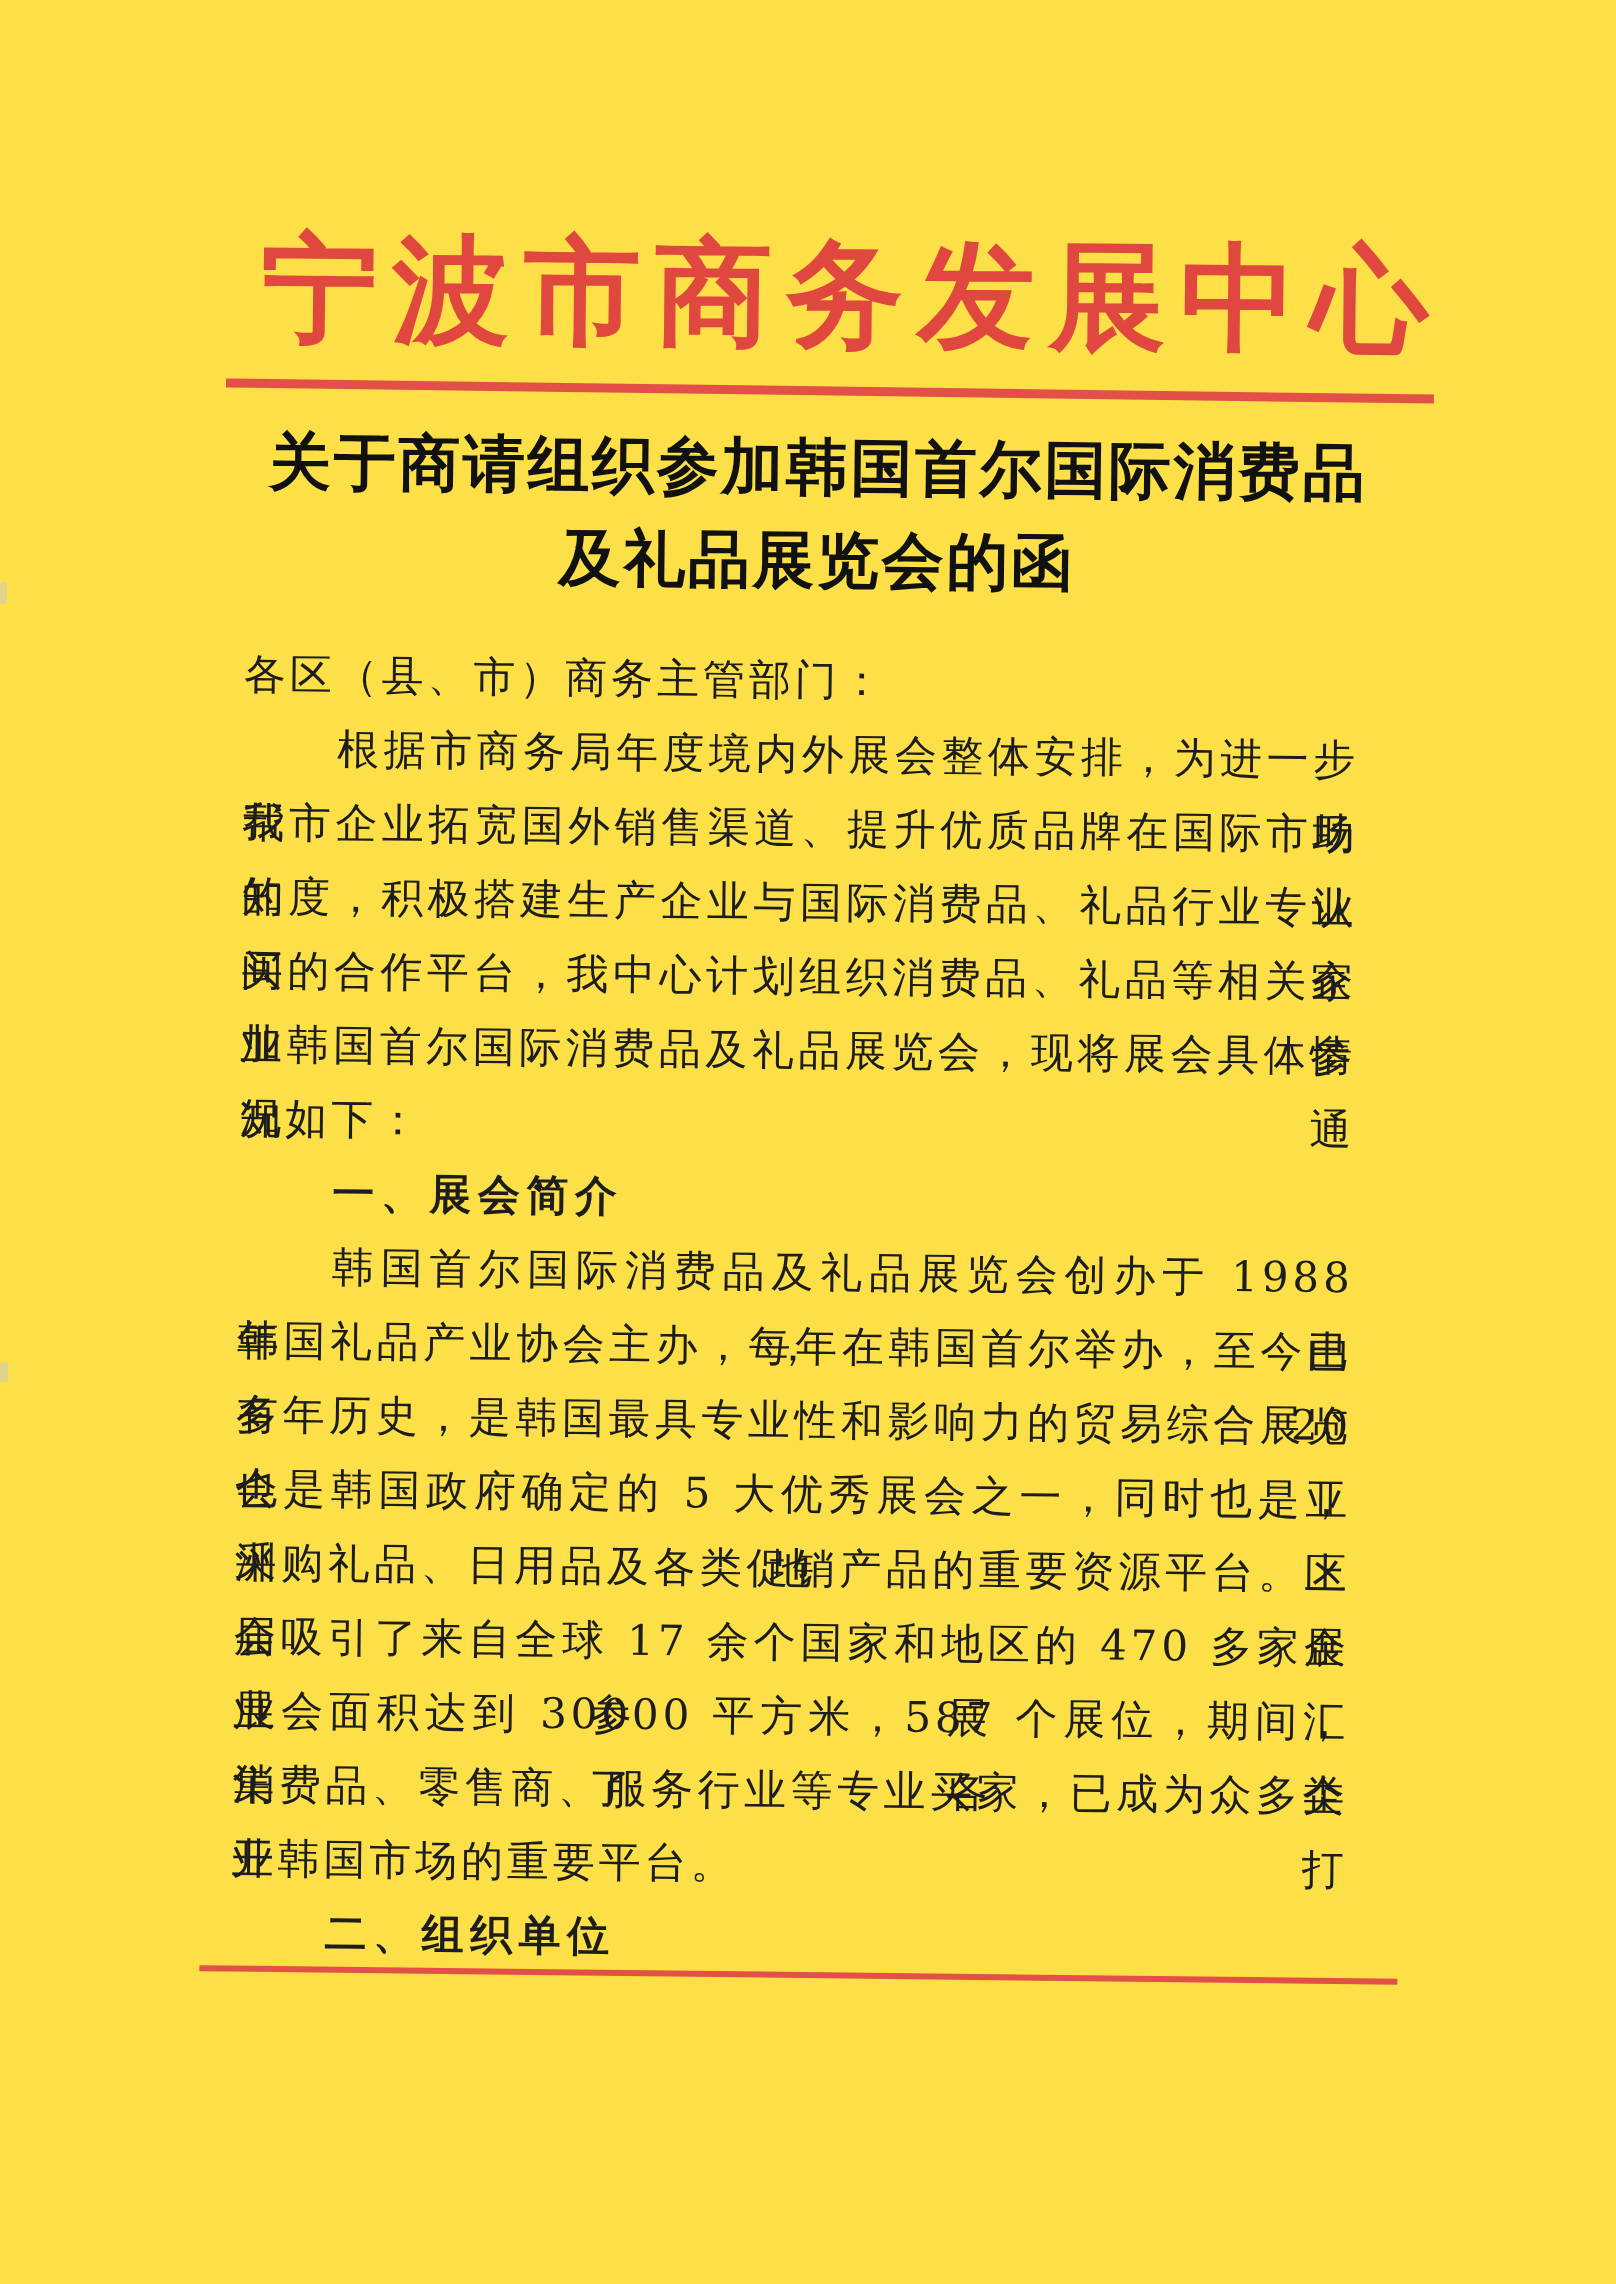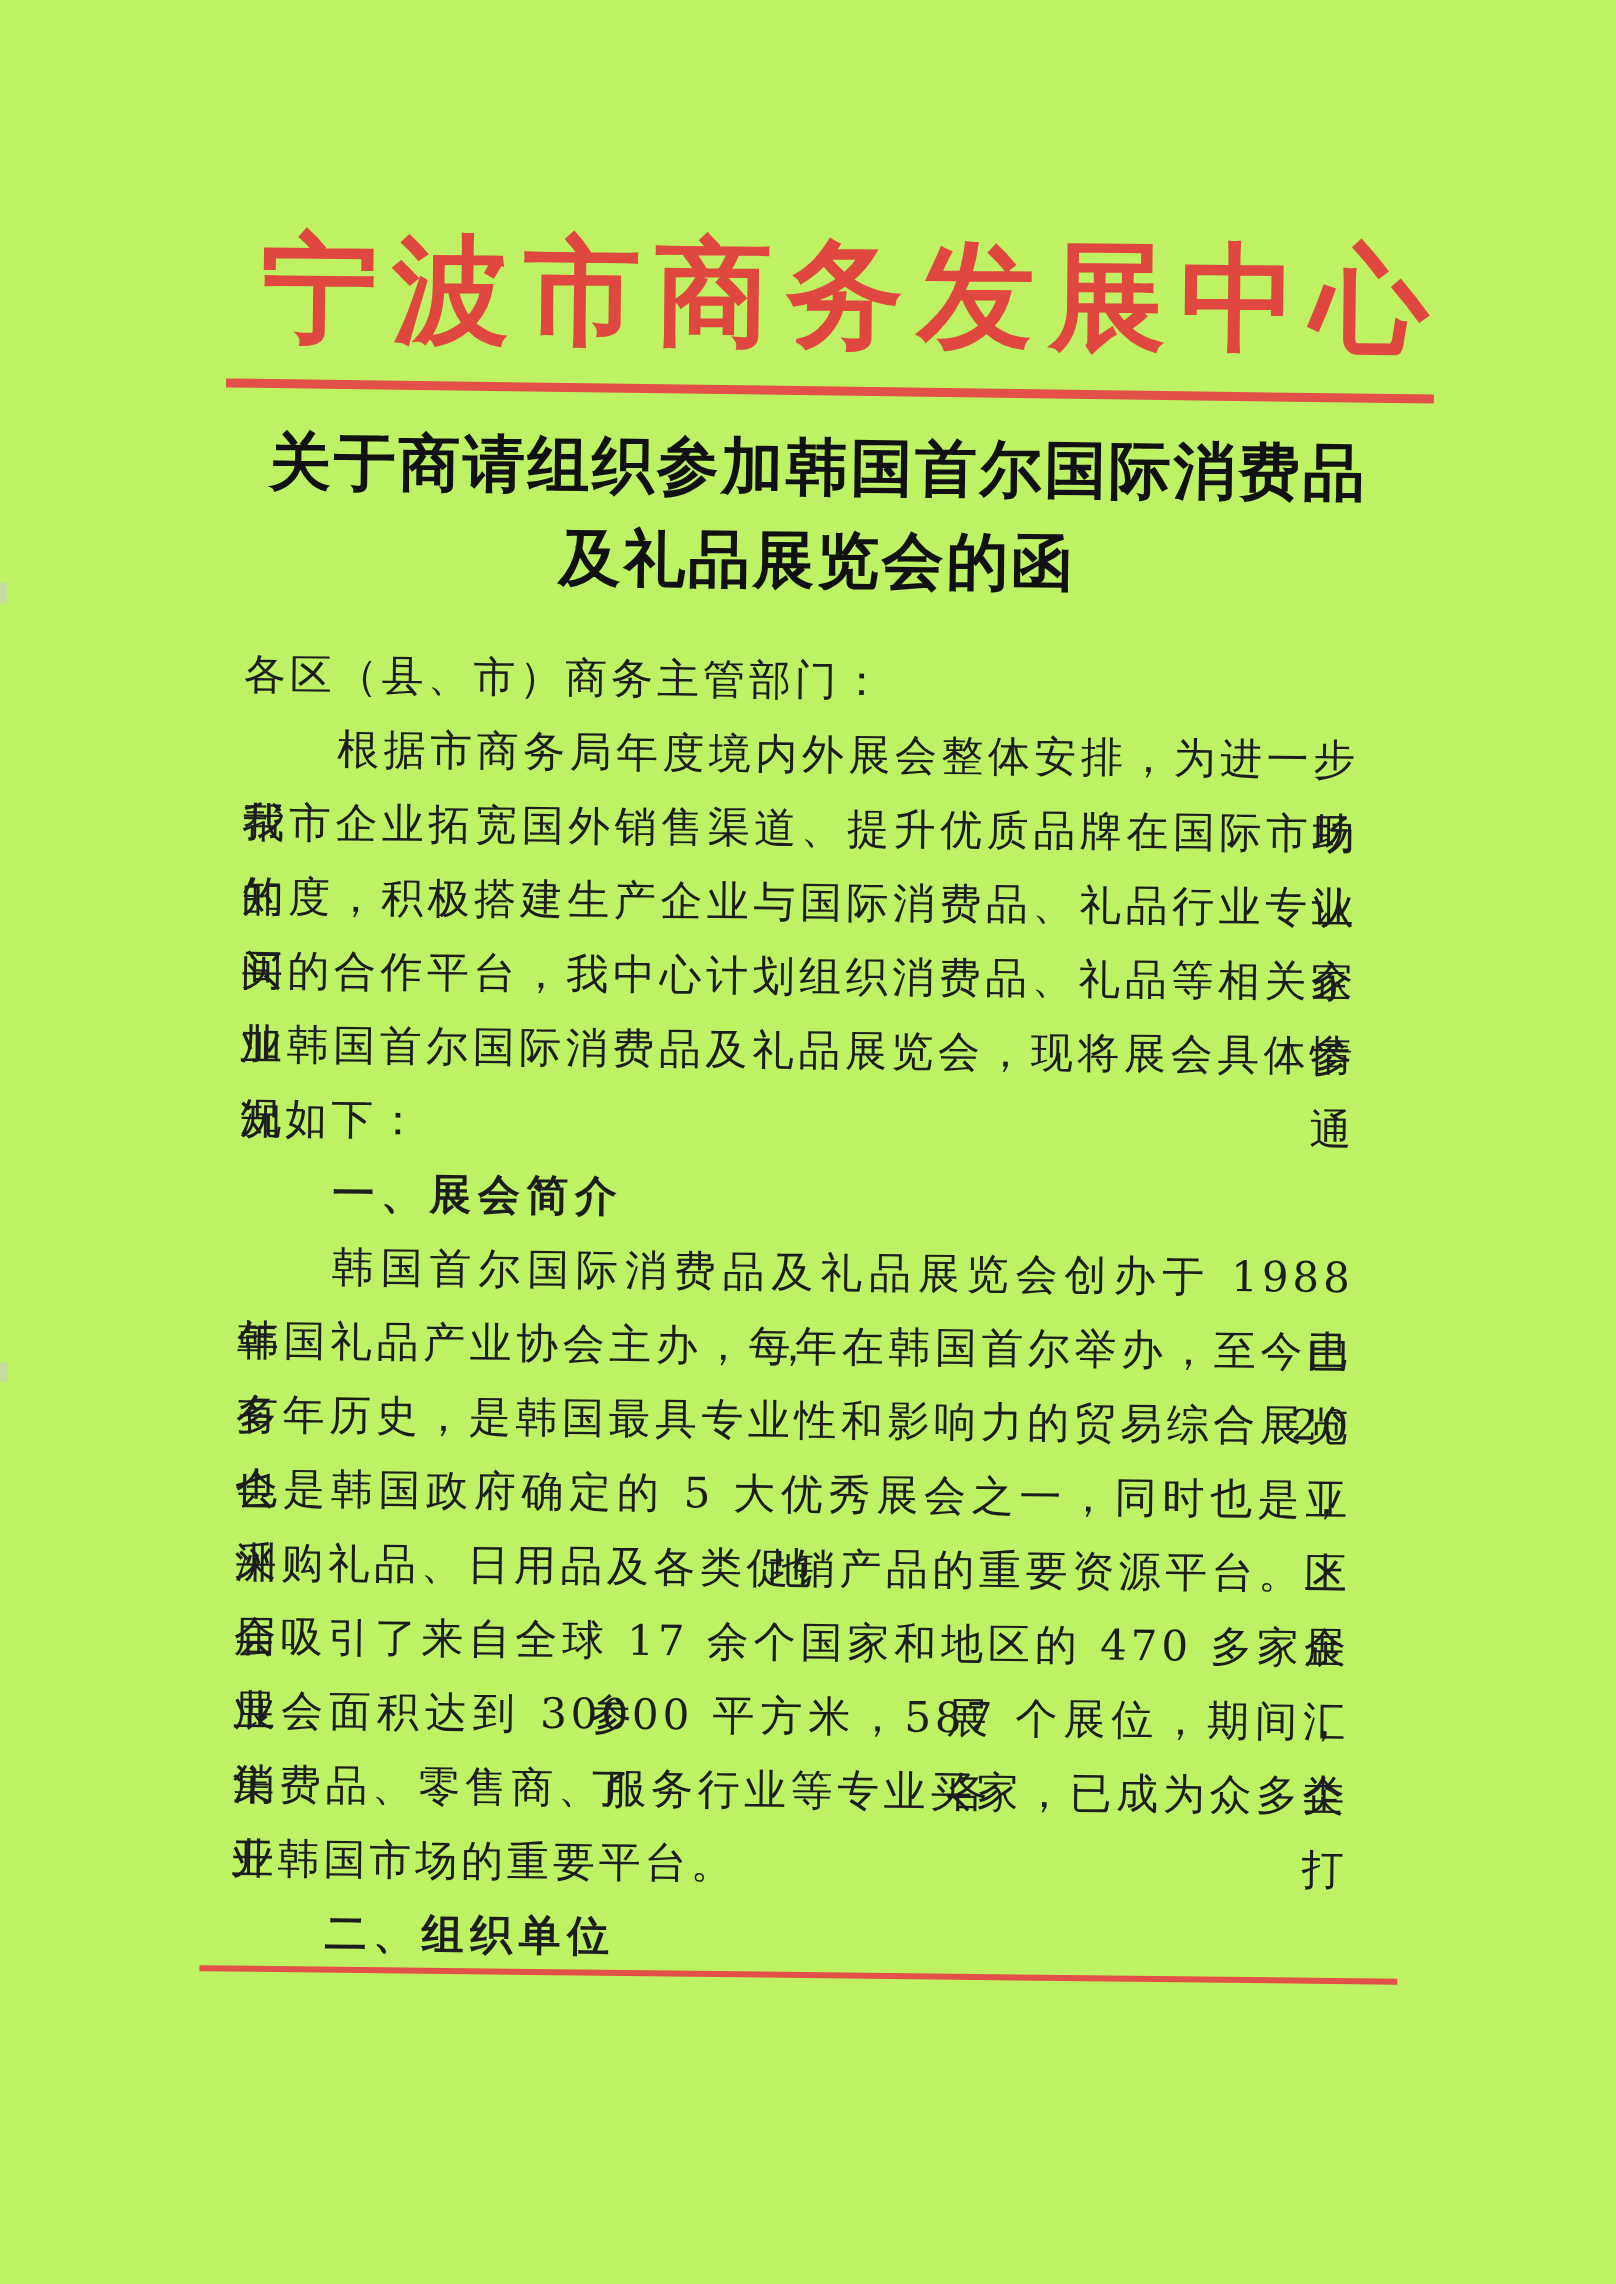--- a/index.html
+++ b/index.html
@@ -4,21 +4,21 @@
 <style>
   html, body {
     margin: 0;
     padding: 0;
     background: #ffffff;
   }
   .page {
     position: relative;
     width: 1616px;
     height: 2284px;
-    background: #bef264;
+    background: #fde047;
     overflow: hidden;
     font-family: "DejaVu Serif", "Liberation Serif", serif;
   }
   .tilt {
     position: absolute;
     left: 0; top: 0;
     width: 1616px; height: 2284px;
     transform: rotate(0.6deg);
     transform-origin: 0 0;
   }

